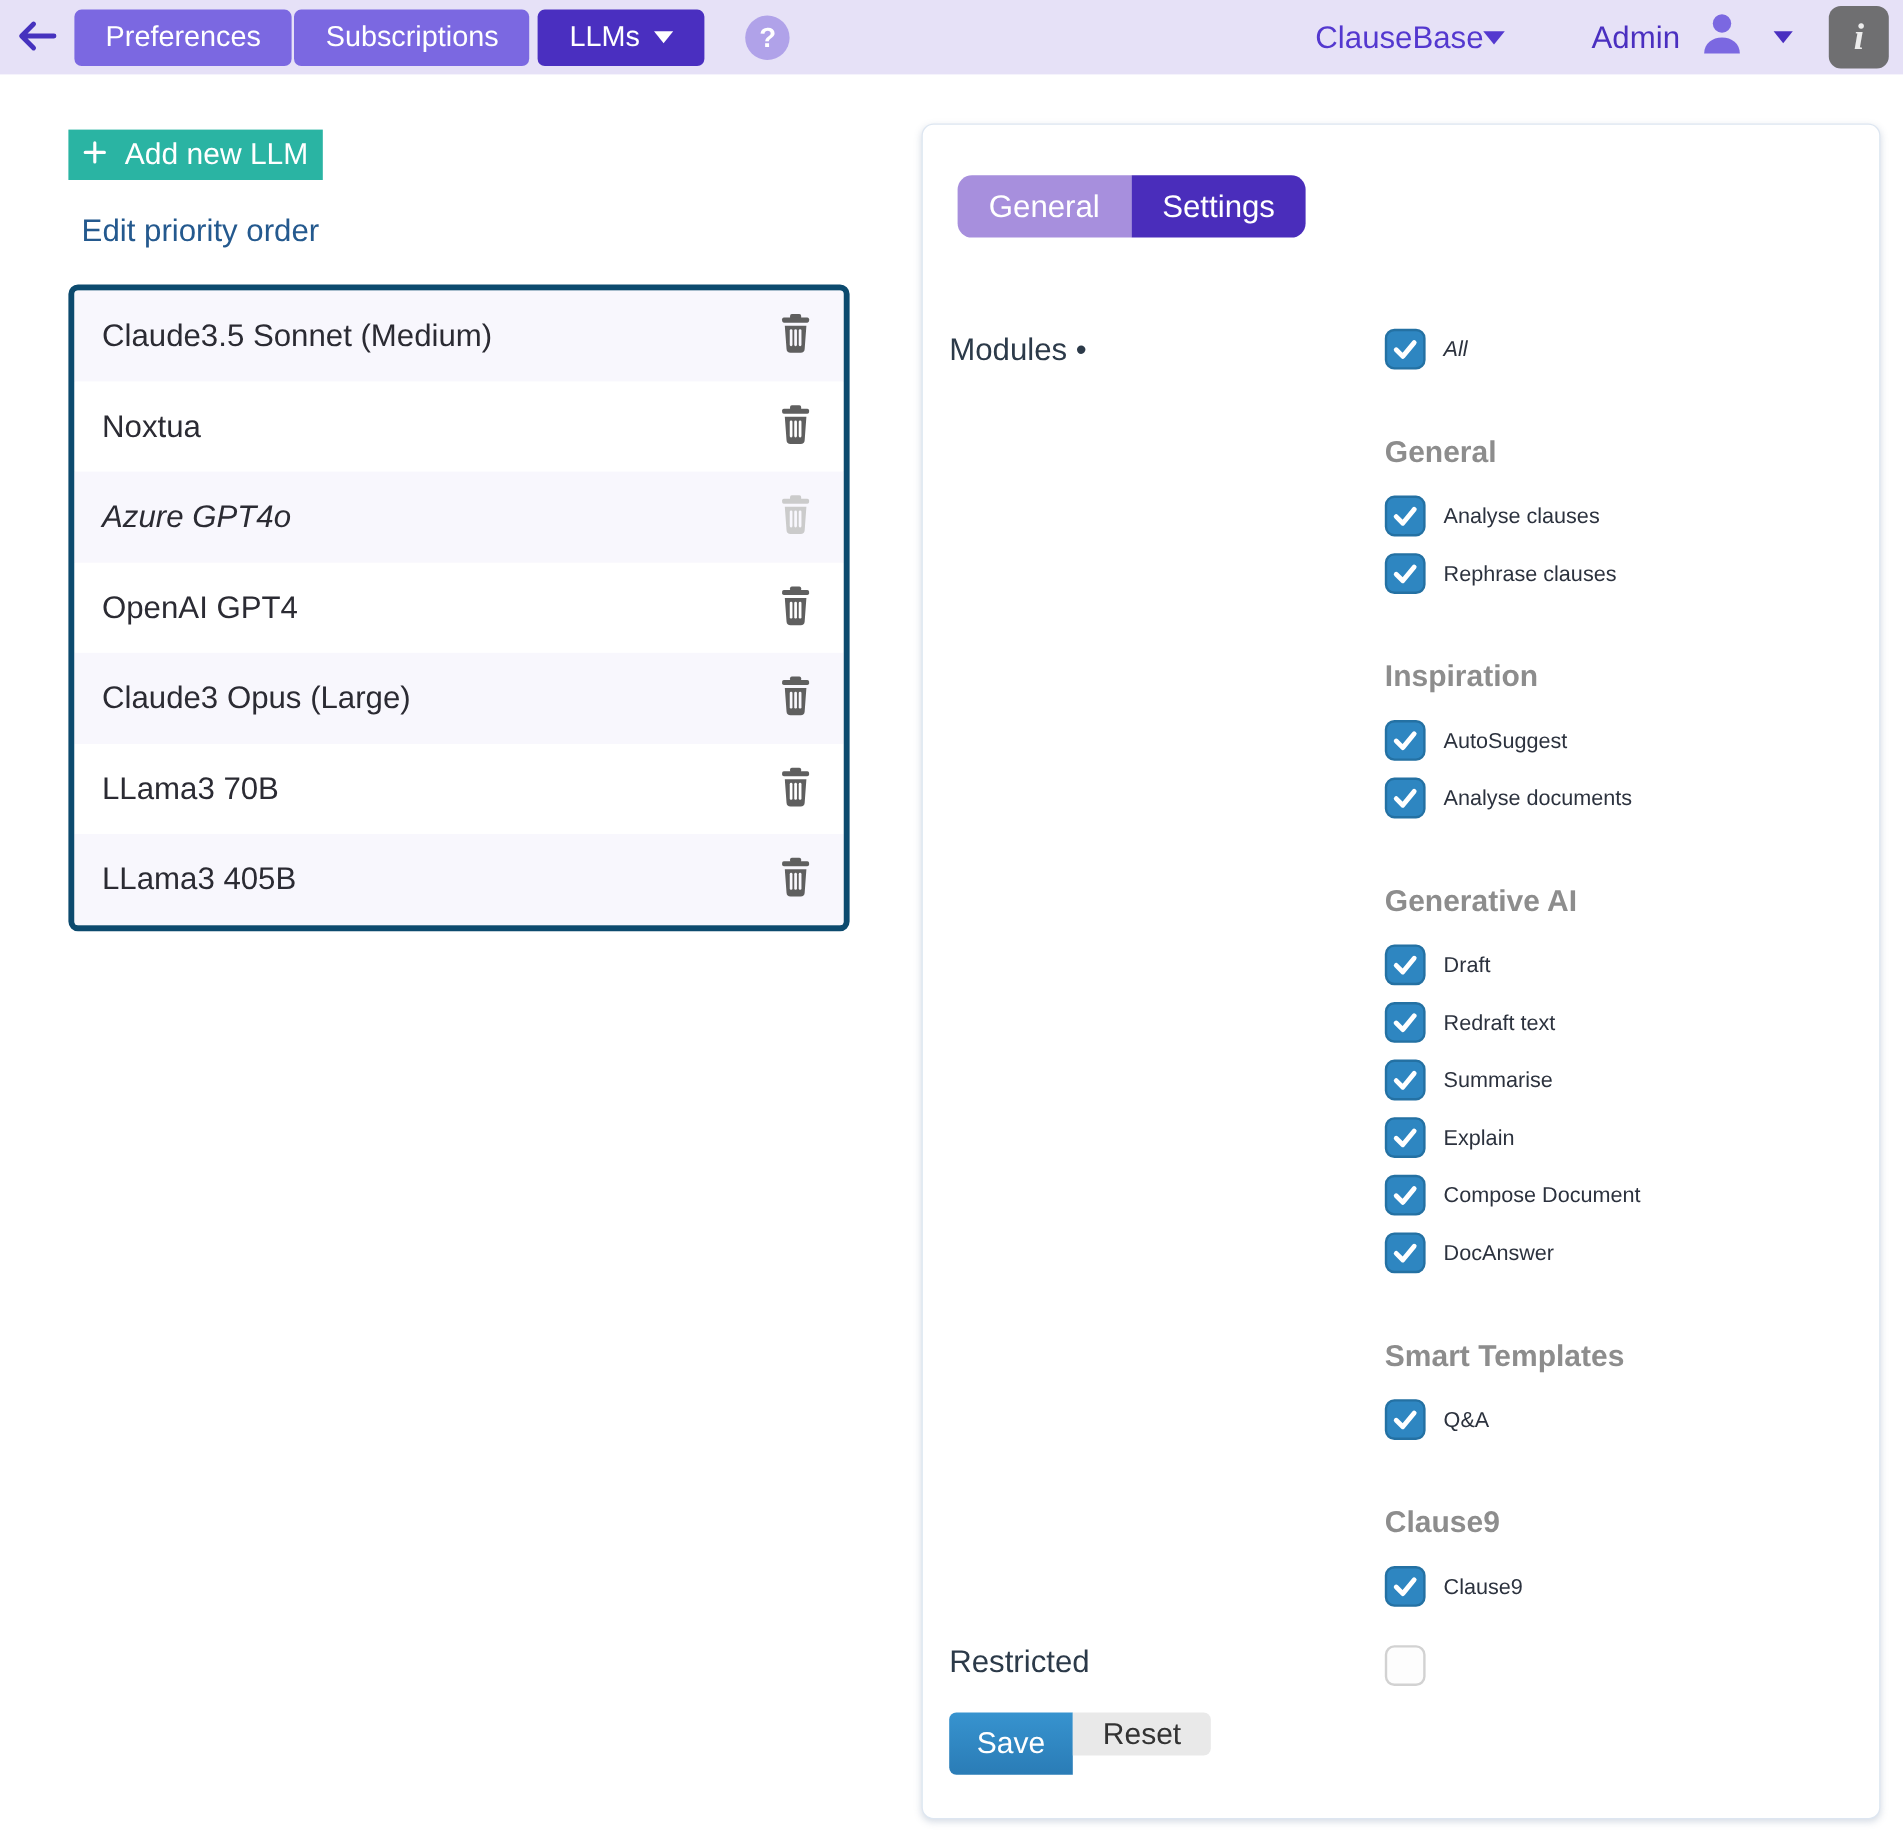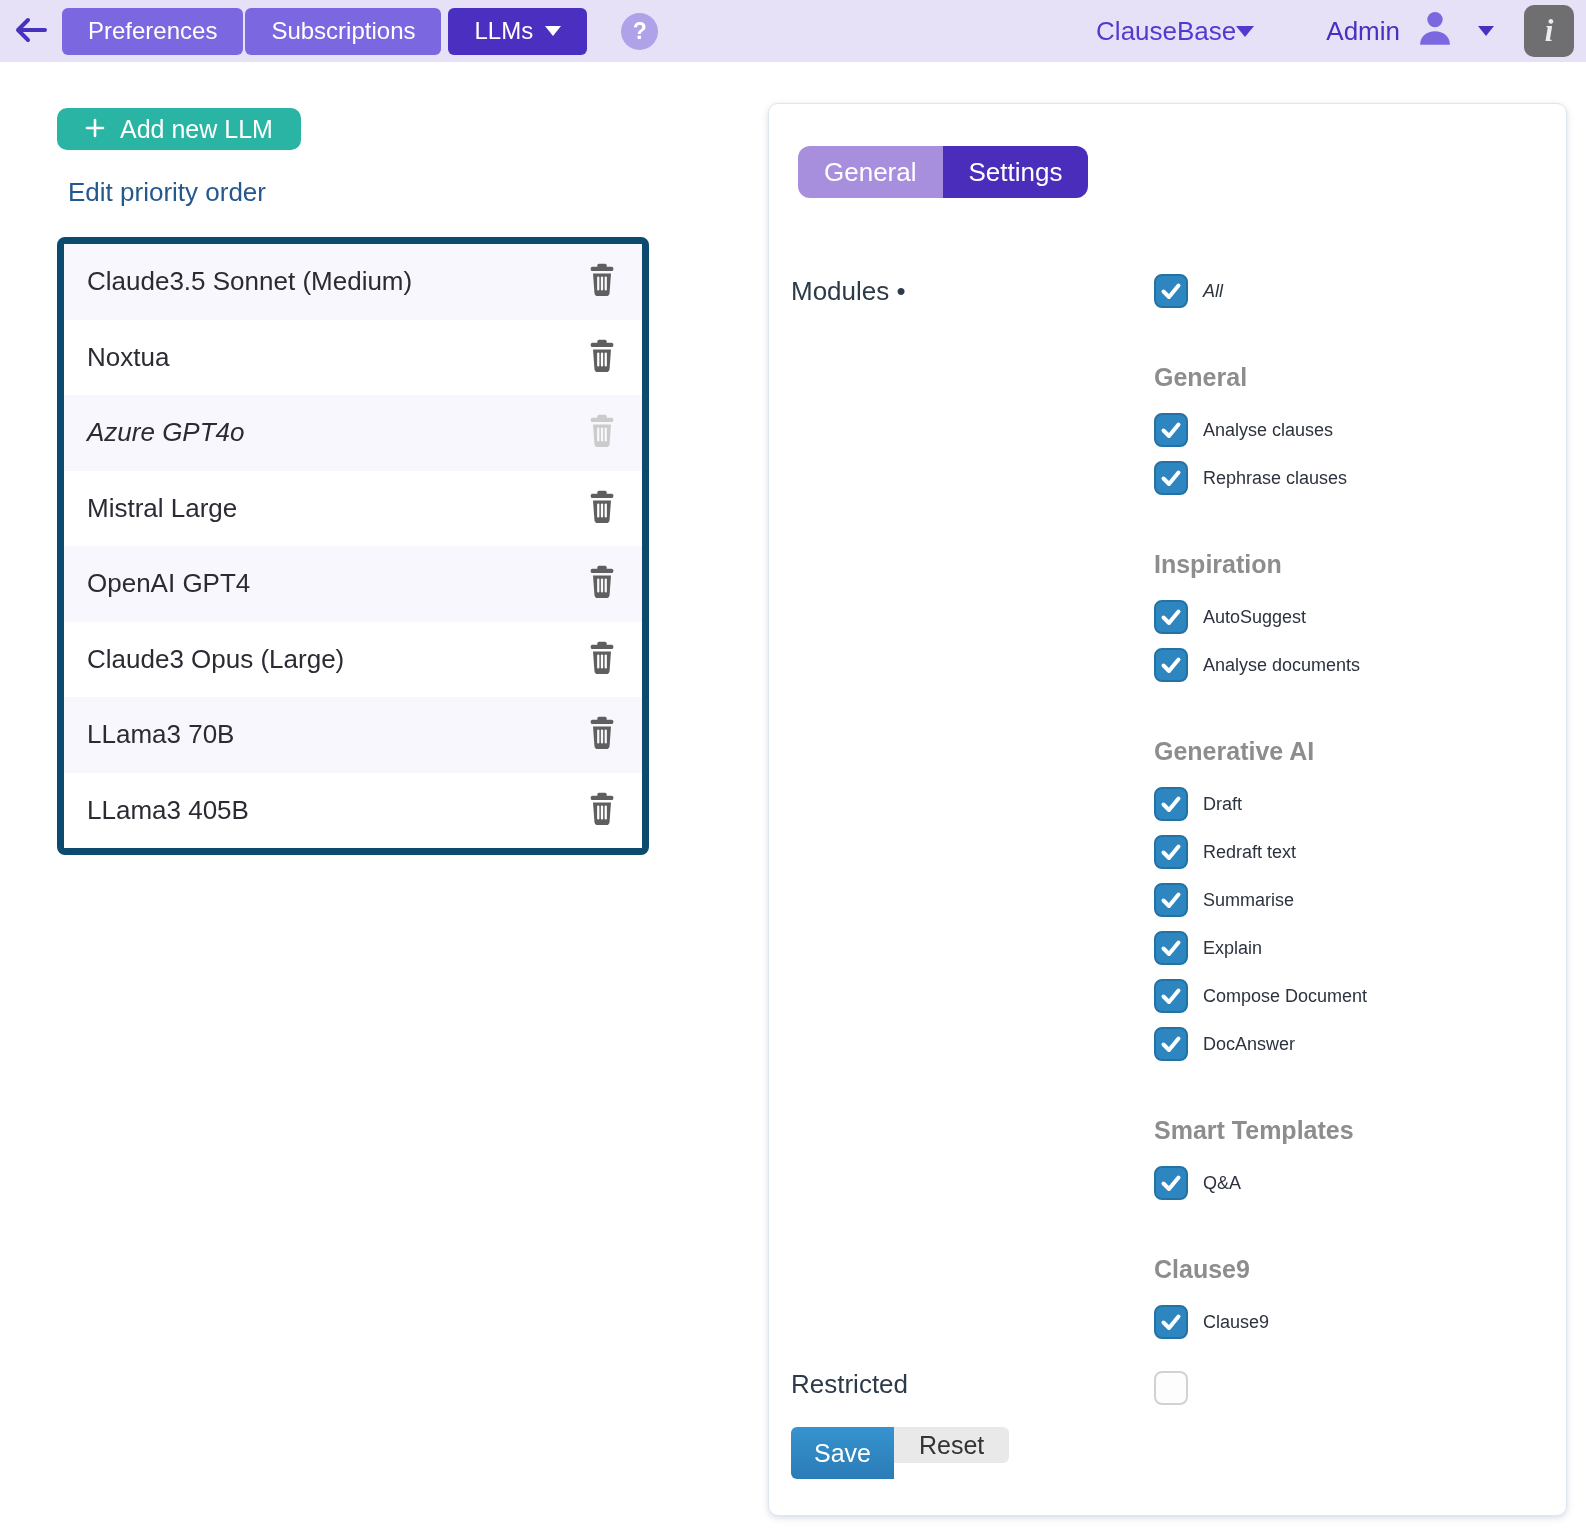--- a/index.html
+++ b/index.html
@@ -102,40 +102,40 @@
     margin-left: 57px;
     width: 670px;
     flex: 0 0 670px;
   }
   .add-btn {
     margin-top: 46px;
     height: 42px;
     background: #2ab4a3;
     color: #ffffff;
     border: none;
-    border-radius: 10px;
+    border-radius: 0;
     font-family: "Liberation Sans", sans-serif;
     font-size: 25px;
-    padding: 0 28px;
+    padding: 0 12px;
     display: inline-flex; align-items: center; gap: 15px;
     cursor: pointer;
   }
   .edit-link {
     display: inline-block;
     margin-top: 27px;
     margin-left: 11px;
     color: #24598e;
     font-size: 26px;
     text-decoration: none;
     cursor: pointer;
   }
   .llm-list {
     margin-top: 29px;
-    width: 592px;
-    border: 7px solid #0c4a6e;
+    width: 651px;
+    border: 5px solid #0c4a6e;
     border-radius: 8px;
     overflow: hidden;
     background: #ffffff;
   }
   .llm-row {
     height: 75.5px;
     display: flex;
     align-items: center;
     padding: 0 24px 0 23px;
     cursor: pointer;
@@ -346,33 +346,20 @@
                 <rect x="8.3" y="0.5" width="7.4" height="3.4" rx="1.2"></rect>
                 <rect x="3" y="2.8" width="18" height="3.4" rx="1.2"></rect>
                 <path d="M4.8 8.2 h14.4 l-1.15 15.6 a2.7 2.7 0 0 1 -2.7 2.5 H8.65 a2.7 2.7 0 0 1 -2.7 -2.5 Z"></path>
                 <rect class="trash-slit" x="8.1" y="10.6" width="1.8" height="11.3" rx="0.9" fill="#fff"></rect>
                 <rect class="trash-slit" x="11.1" y="10.6" width="1.8" height="11.3" rx="0.9" fill="#fff"></rect>
                 <rect class="trash-slit" x="14.1" y="10.6" width="1.8" height="11.3" rx="0.9" fill="#fff"></rect>
               </svg></span>
           </button>
         </div>
         <div class="llm-row">
-          <span class="llm-name">Mistral Large</span>
-          <button class="trash-btn">
-            <span><svg viewBox="0 0 24 27" fill="currentColor">
-                <rect x="8.3" y="0.5" width="7.4" height="3.4" rx="1.2"></rect>
-                <rect x="3" y="2.8" width="18" height="3.4" rx="1.2"></rect>
-                <path d="M4.8 8.2 h14.4 l-1.15 15.6 a2.7 2.7 0 0 1 -2.7 2.5 H8.65 a2.7 2.7 0 0 1 -2.7 -2.5 Z"></path>
-                <rect class="trash-slit" x="8.1" y="10.6" width="1.8" height="11.3" rx="0.9" fill="#fff"></rect>
-                <rect class="trash-slit" x="11.1" y="10.6" width="1.8" height="11.3" rx="0.9" fill="#fff"></rect>
-                <rect class="trash-slit" x="14.1" y="10.6" width="1.8" height="11.3" rx="0.9" fill="#fff"></rect>
-              </svg></span>
-          </button>
-        </div>
-        <div class="llm-row">
           <span class="llm-name">OpenAI GPT4</span>
           <button class="trash-btn">
             <span><svg viewBox="0 0 24 27" fill="currentColor">
                 <rect x="8.3" y="0.5" width="7.4" height="3.4" rx="1.2"></rect>
                 <rect x="3" y="2.8" width="18" height="3.4" rx="1.2"></rect>
                 <path d="M4.8 8.2 h14.4 l-1.15 15.6 a2.7 2.7 0 0 1 -2.7 2.5 H8.65 a2.7 2.7 0 0 1 -2.7 -2.5 Z"></path>
                 <rect class="trash-slit" x="8.1" y="10.6" width="1.8" height="11.3" rx="0.9" fill="#fff"></rect>
                 <rect class="trash-slit" x="11.1" y="10.6" width="1.8" height="11.3" rx="0.9" fill="#fff"></rect>
                 <rect class="trash-slit" x="14.1" y="10.6" width="1.8" height="11.3" rx="0.9" fill="#fff"></rect>
               </svg></span>

